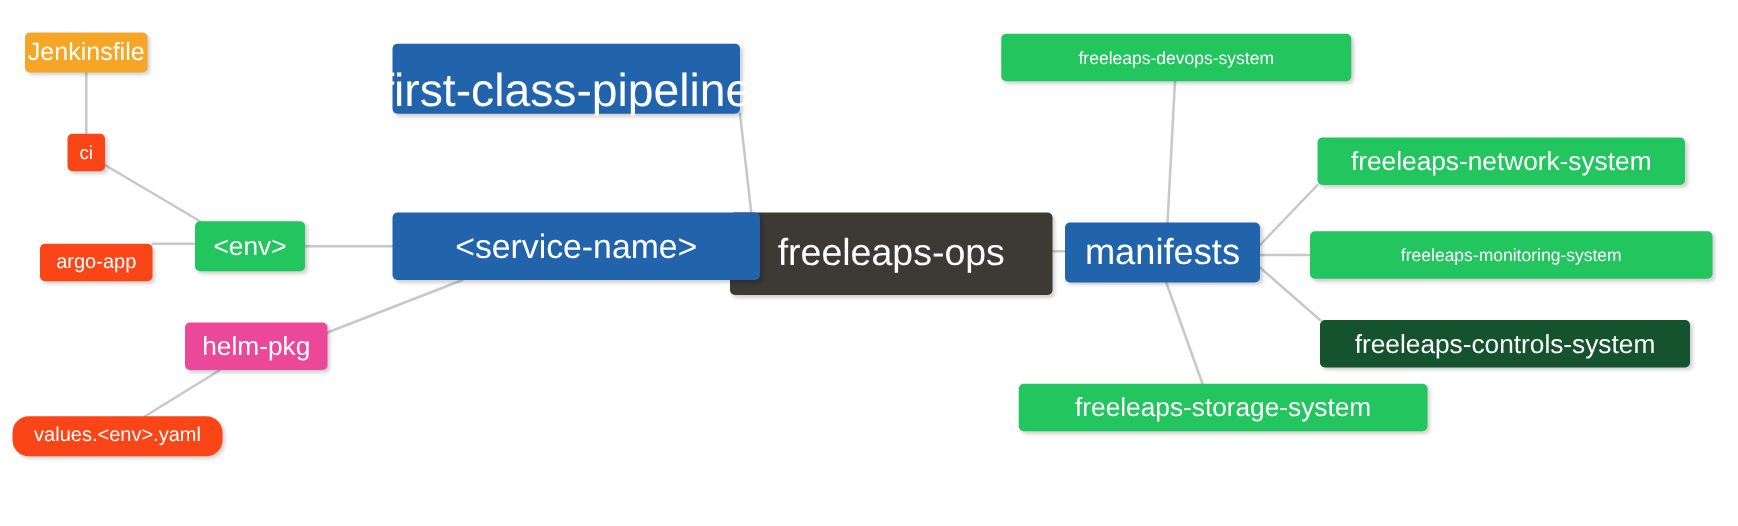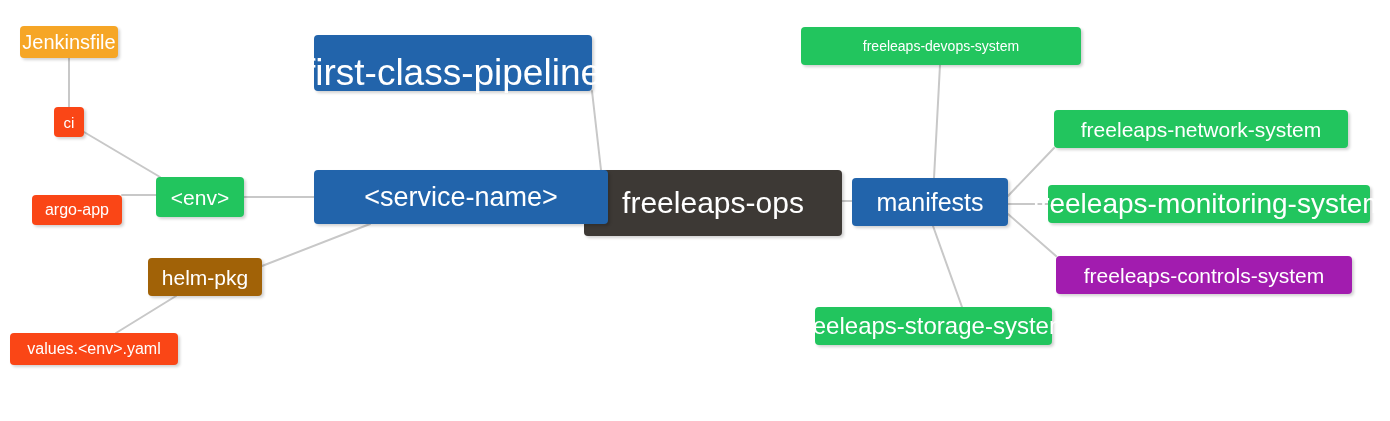--- a/index.html
+++ b/index.html
@@ -69,50 +69,50 @@
   <div id="node-layer">
       <div class="node" style="left: 584px; top: 170px; width: 258px; height: 66px; background: rgb(61, 57, 53); font-size: 30px; text-align: right;">
         <span class="node-label">freeleaps-ops</span>
       </div>
       <div class="node" style="left: 314px; top: 35px; width: 278px; height: 56px; background: rgb(34, 100, 171); font-size: 37px; align-items: flex-end;">
         <span class="node-label">first-class-pipeline</span>
       </div>
       <div class="node" style="left: 314px; top: 170px; width: 294px; height: 54px; background: rgb(34, 100, 171); font-size: 27px;">
         <span class="node-label">&lt;service-name&gt;</span>
       </div>
-      <div class="node" style="left: 852px; top: 178px; width: 156px; height: 48px; background: rgb(34, 100, 171); font-size: 25px;">
+      <div class="node" style="left: 852px; top: 178px; width: 156px; height: 48px; background: rgb(34, 100, 171); font-size: 29px;">
         <span class="node-label">manifests</span>
       </div>
       <div class="node" style="left: 156px; top: 177px; width: 88px; height: 40px; background: rgb(34, 197, 94); font-size: 21px;">
         <span class="node-label">&lt;env&gt;</span>
       </div>
-      <div class="node" style="left: 148px; top: 258px; width: 114px; height: 38px; background: #a16207; font-size: 21px; text-align: center;">
+      <div class="node" style="left: 148px; top: 258px; width: 114px; height: 38px; background: #ec4899; font-size: 21px; text-align: center;">
         <span class="node-label">helm-pkg</span>
       </div>
       <div class="node" style="left: 20px; top: 26px; width: 98px; height: 32px; background: rgb(246, 166, 38); font-size: 20px;">
         <span class="node-label">Jenkinsfile</span>
       </div>
       <div class="node" style="left: 54px; top: 107px; width: 30px; height: 30px; background: rgb(250, 70, 22); font-size: 15px;">
         <span class="node-label">ci</span>
       </div>
       <div class="node" style="left: 32px; top: 179px; width: 90px; height: 30px; background: rgb(250, 70, 22); font-size: 16px; margin-top: 16px;">
         <span class="node-label">argo-app</span>
       </div>
-      <div class="node" style="left: 10px; top: 333px; width: 168px; height: 32px; background: rgb(250, 70, 22); font-size: 16px;">
+      <div class="node" style="left: 10px; top: 333px; width: 168px; height: 32px; background: rgb(250, 70, 22); font-size: 16px; border-radius: 13px;">
         <span class="node-label">values.&lt;env&gt;.yaml</span>
       </div>
       <div class="node" style="left: 801px; top: 27px; width: 280px; height: 38px; background: rgb(34, 197, 94); font-size: 14px;">
         <span class="node-label">freeleaps-devops-system</span>
       </div>
       <div class="node" style="left: 1054px; top: 110px; width: 294px; height: 38px; background: rgb(34, 197, 94); font-size: 21px; align-items: center;">
         <span class="node-label">freeleaps-network-system</span>
       </div>
-      <div class="node" style="left: 1048px; top: 185px; width: 322px; height: 38px; background: rgb(34, 197, 94); font-size: 28px;">
+      <div class="node" style="left: 1048px; top: 185px; width: 322px; height: 38px; background: rgb(34, 197, 94); font-size: 14px;">
         <span class="node-label">freeleaps-monitoring-system</span>
       </div>
-      <div class="node" style="left: 1056px; top: 256px; width: 296px; height: 38px; background: #a21caf; font-size: 21px;">
+      <div class="node" style="left: 1056px; top: 256px; width: 296px; height: 38px; background: #14532d; font-size: 21px;">
         <span class="node-label">freeleaps-controls-system</span>
       </div>
-      <div class="node" style="left: 815px; top: 307px; width: 237px; height: 38px; background: rgb(34, 197, 94); font-size: 24px;">
+      <div class="node" style="left: 815px; top: 307px; width: 327px; height: 38px; background: rgb(34, 197, 94); font-size: 21px;">
         <span class="node-label">freeleaps-storage-system</span>
       </div>
     </div>
 </div>
 
 </body></html>

